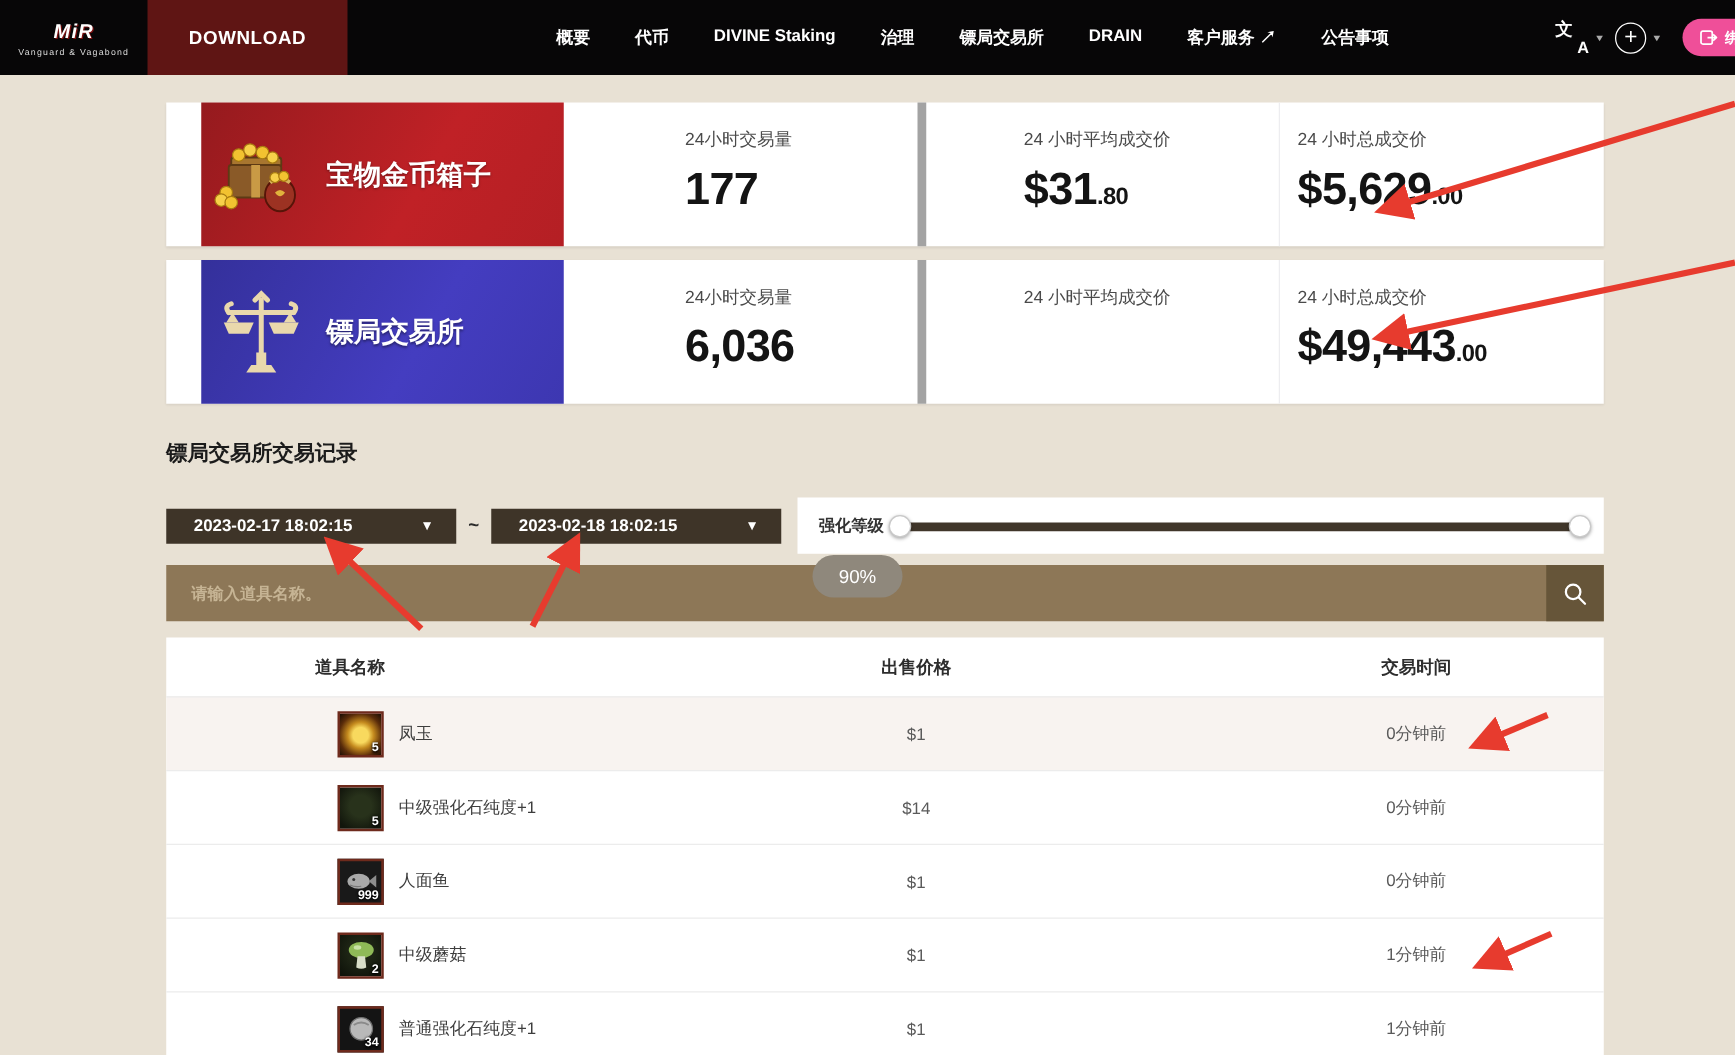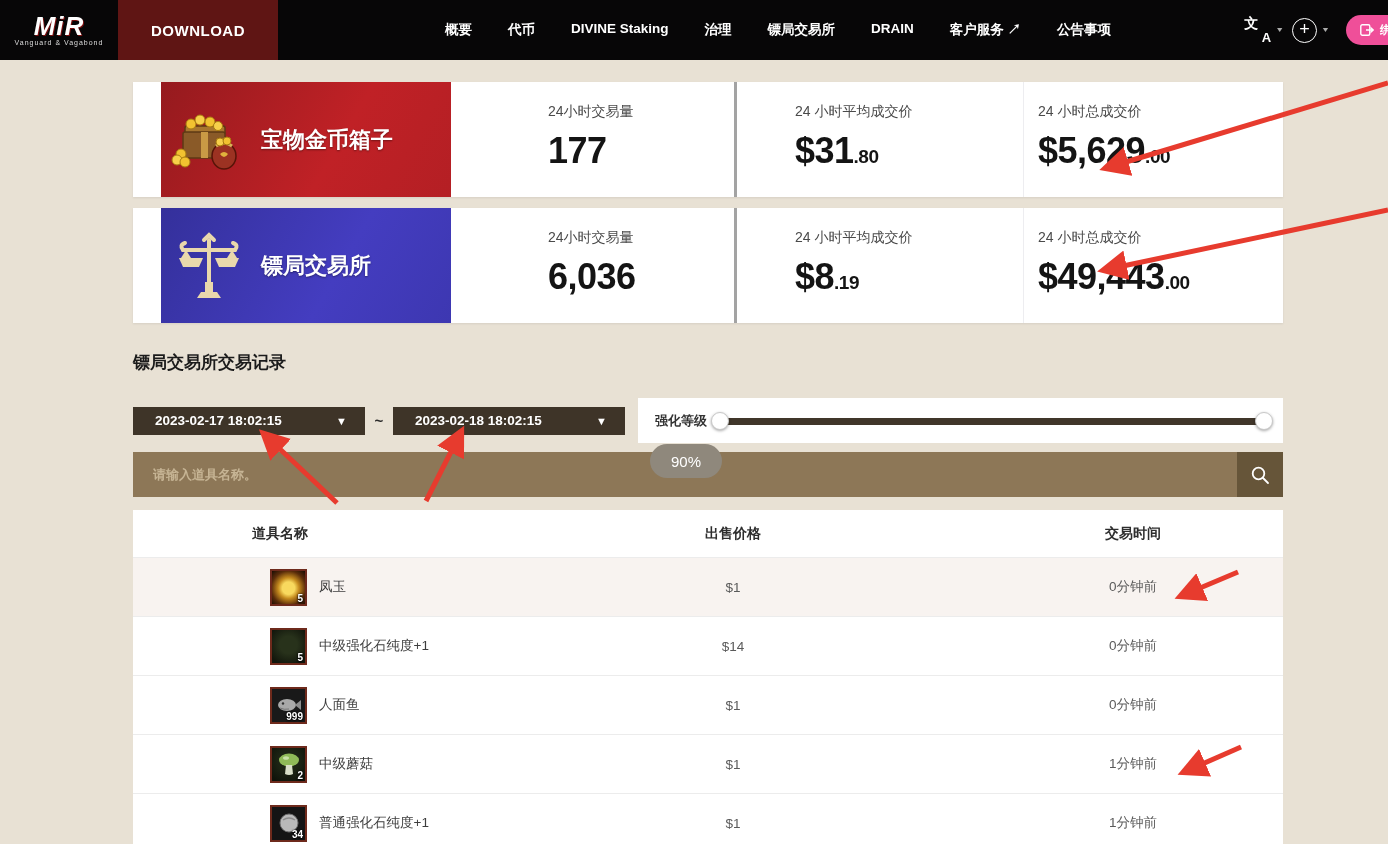--- a/index.html
+++ b/index.html
@@ -2,21 +2,21 @@
 <html><head>
 <meta charset="utf-8">
 <style>
   * { margin:0; padding:0; box-sizing:border-box; }
   html,body { width:1388px; height:844px; overflow:hidden; }
   body { background:#e8e1d4; font-family:"Liberation Sans", sans-serif; position:relative; }
 
   
   .topbar { position:absolute; top:0; left:0; width:1388px; height:60px; background:#070607; display:flex; align-items:center; z-index:2; }
   .logo { width:118px; height:60px; display:flex; flex-direction:column; align-items:center; justify-content:center; cursor:pointer; }
-  .logo-title { color:#fff; font-size:26px; font-weight:800; font-style:italic; letter-spacing:1px; line-height:24px; text-shadow:1px 1px 0 #7a0f0f; }
+  .logo-title { color:#fff; font-size:16px; font-weight:800; font-style:italic; letter-spacing:1px; line-height:24px; text-shadow:1px 1px 0 #7a0f0f; }
   .logo-sub { color:#ddd; font-size:7px; letter-spacing:1px; margin-top:1px; }
   .download-btn { width:160px; height:60px; background:#5f1514; color:#fff; font-size:15px; font-weight:800; letter-spacing:.5px; display:flex; align-items:center; justify-content:center; cursor:pointer; }
   .nav { display:flex; gap:36px; margin-left:167px; }
   .nav-item { color:#fff; font-size:13.5px; font-weight:700; white-space:nowrap; cursor:pointer; }
   .topbar-right { position:absolute; right:-54px; top:0; height:60px; display:flex; align-items:center; gap:8px; }
   .icon-group { display:flex; align-items:center; cursor:pointer; }
   .lang-icon { position:relative; width:27px; height:26px; color:#fff; }
   .lang-zh { position:absolute; left:0; top:-2px; font-size:14px; font-weight:700; }
   .lang-a  { position:absolute; right:0; bottom:-2px; font-size:13px; font-weight:700; }
   .plus-icon { width:25px; height:25px; border:1.6px solid #fff; border-radius:50%; color:#fff; font-size:18px; line-height:21px; text-align:center; font-weight:400; }
@@ -27,21 +27,21 @@
   .main { position:absolute; left:133px; top:82px; width:1150px; }
   .stat-card { display:flex; height:115px; background:#fff; margin-bottom:11px; box-shadow:0 1px 2px rgba(0,0,0,.08); }
   .card-left { width:290px; display:flex; align-items:center;margin-left:28px; }
   .card-left.red  { background:linear-gradient(120deg,#951a1e 0%,#c02126 60%,#b41f24 100%); }
   .card-left.blue { background:linear-gradient(120deg,#34309b 0%,#443dc0 60%,#3d37b1 100%); }
   .card-icon { width:96px; display:flex; justify-content:center; align-items:center; }
   .card-title { color:#fff; font-size:22px; font-weight:800; margin-left:4px; text-shadow:0 1px 2px rgba(0,0,0,.4); }
   .card-stats { flex:1; display:grid; grid-template-columns:283px 289px 1fr; }
   .stat-col { padding-top:21px; }
   .stat-col.c1 { padding-left:97px; }
-  .stat-col.c2 { padding-left:58px; border-left:3px solid #a3a3a3; }
+  .stat-col.c2 { padding-left:78px; border-left:7px solid #a3a3a3; }
   .stat-col.c3 { padding-left:14px; border-left:1px solid #ededf0; }
   .stat-label { font-size:14px; color:#4a4a4a; }
   .stat-value { margin-top:9px; font-size:36px; font-weight:800; color:#141414; letter-spacing:-.5px; }
   .stat-dec { font-size:19px; font-weight:800; }
 
   
   .section-title { position:absolute; left:133px; top:351px; font-size:17px; font-weight:800; color:#1b1b1b; }
   .filter-row { position:absolute; left:133px; top:398px; width:1150px; height:45px; display:flex; align-items:center; }
   .date-select { width:232px; height:28px; background:#3e3428; display:flex; align-items:center; padding:0 18px 0 22px; cursor:pointer; flex-shrink:0; }
   .date-text { flex:1; color:#fff; font-size:13.5px; font-weight:700; }
@@ -184,21 +184,20 @@
       </div>
       <div class="card-title">镖局交易所</div>
     </div>
     <div class="card-stats">
       <div class="stat-col c1">
         <div class="stat-label">24小时交易量</div>
         <div class="stat-value"><span>6,036</span><span class="stat-dec"></span></div>
       </div>
       <div class="stat-col c2">
         <div class="stat-label">24 小时平均成交价</div>
-        <div class="stat-value"><span>$8</span><span class="stat-dec">.19</span></div>
       </div>
       <div class="stat-col c3">
         <div class="stat-label">24 小时总成交价</div>
         <div class="stat-value"><span>$49,443</span><span class="stat-dec">.00</span></div>
       </div>
     </div>
   </div>
 </div>
 
 <div class="section-title">镖局交易所交易记录</div>

